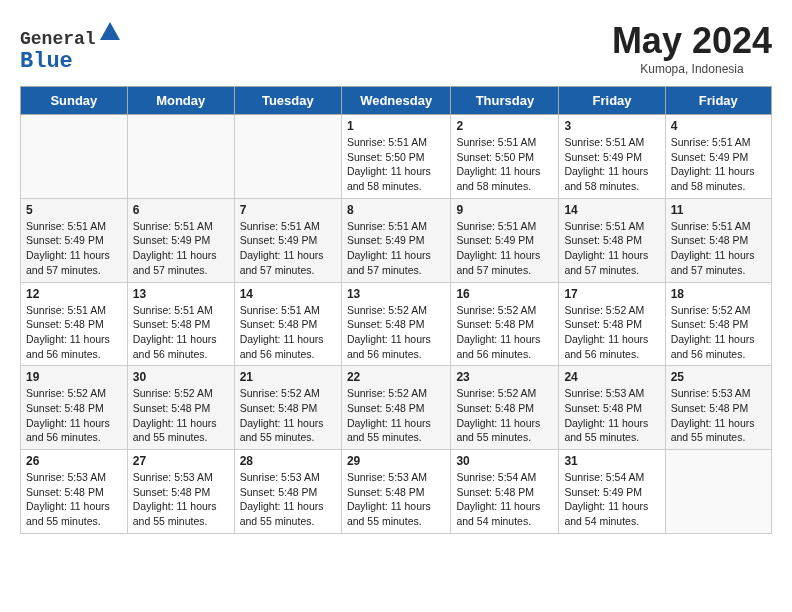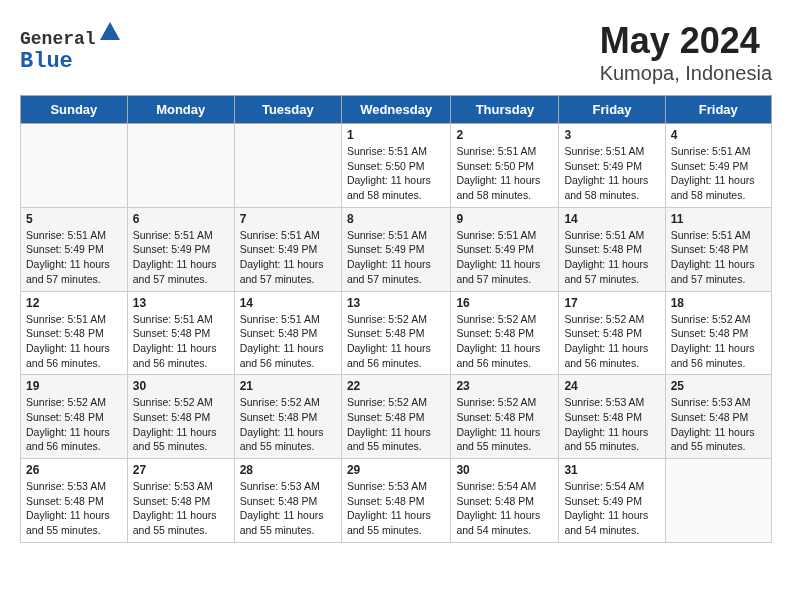--- a/index.html
+++ b/index.html
@@ -30,29 +30,29 @@
       font-size: 22px;
       font-weight: bold;
       color: #1a5fa8;
     }
     .logo-icon {
       width: 24px;
       height: 24px;
       margin-left: 2px;
     }
     .title-area {
-      text-align: left;
+      text-align: center;
     }
     .month-title {
       font-size: 36px;
       font-weight: bold;
       color: #222;
     }
     .location {
-      font-size: 20px;
+      font-size: 12px;
       color: #444;
     }
     .calendar {
       width: 100%;
       border-collapse: collapse;
       padding-left: 25px;
     }
     .calendar th {
       background-color: #1a5fa8;
       color: #fff;

